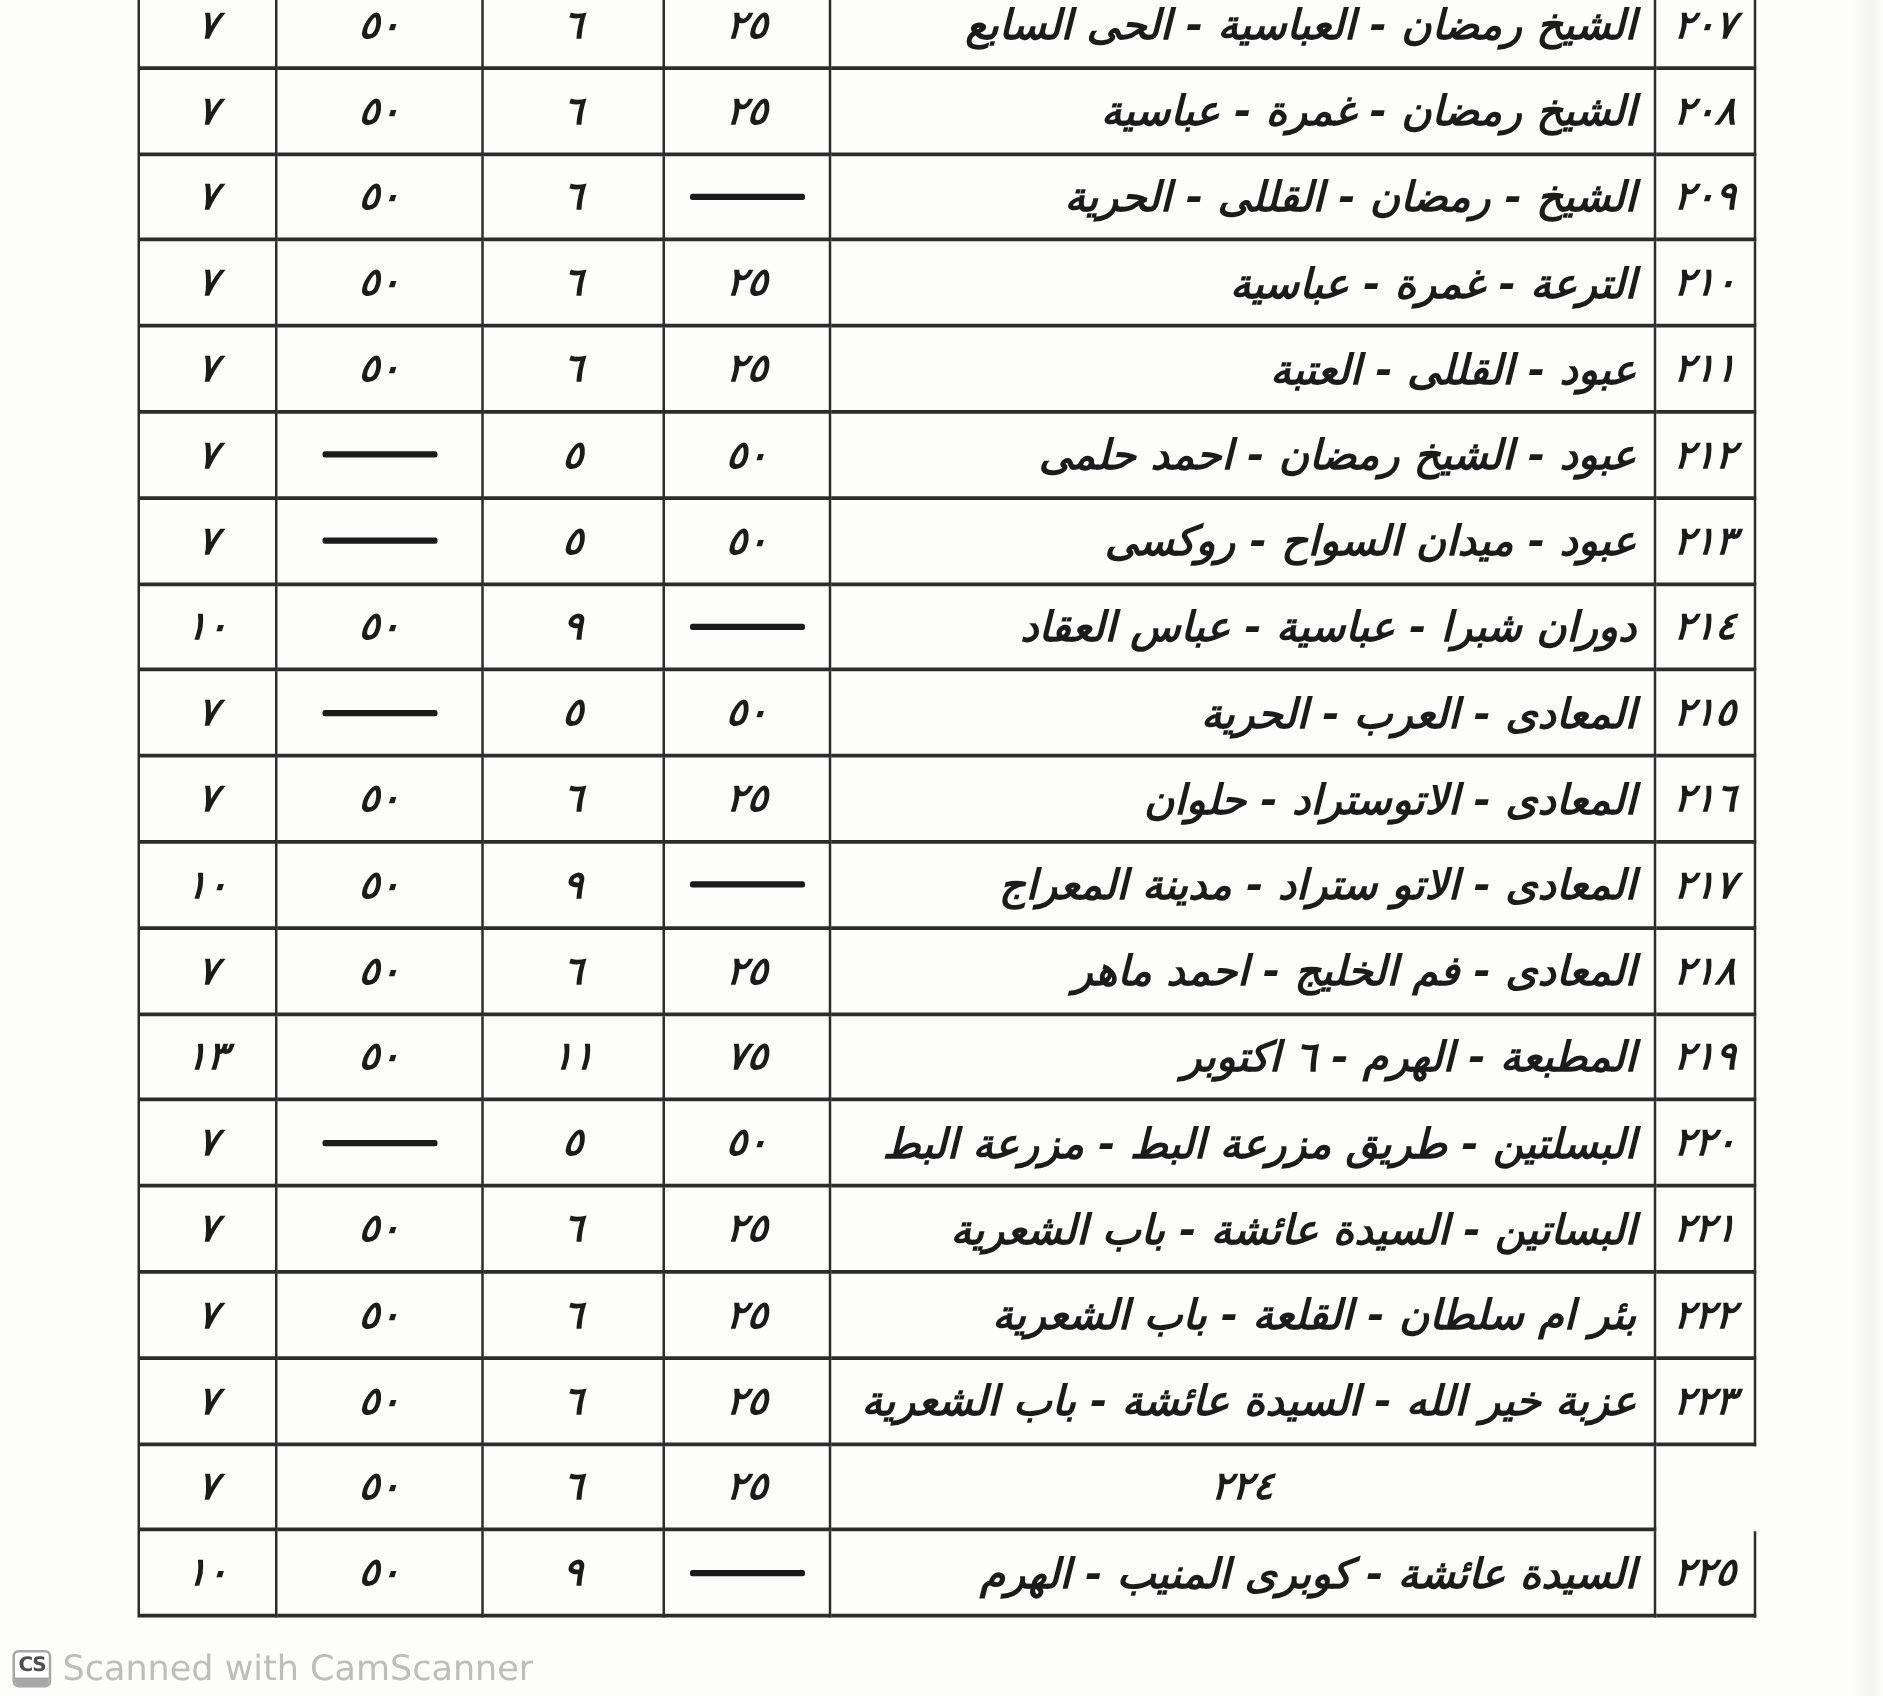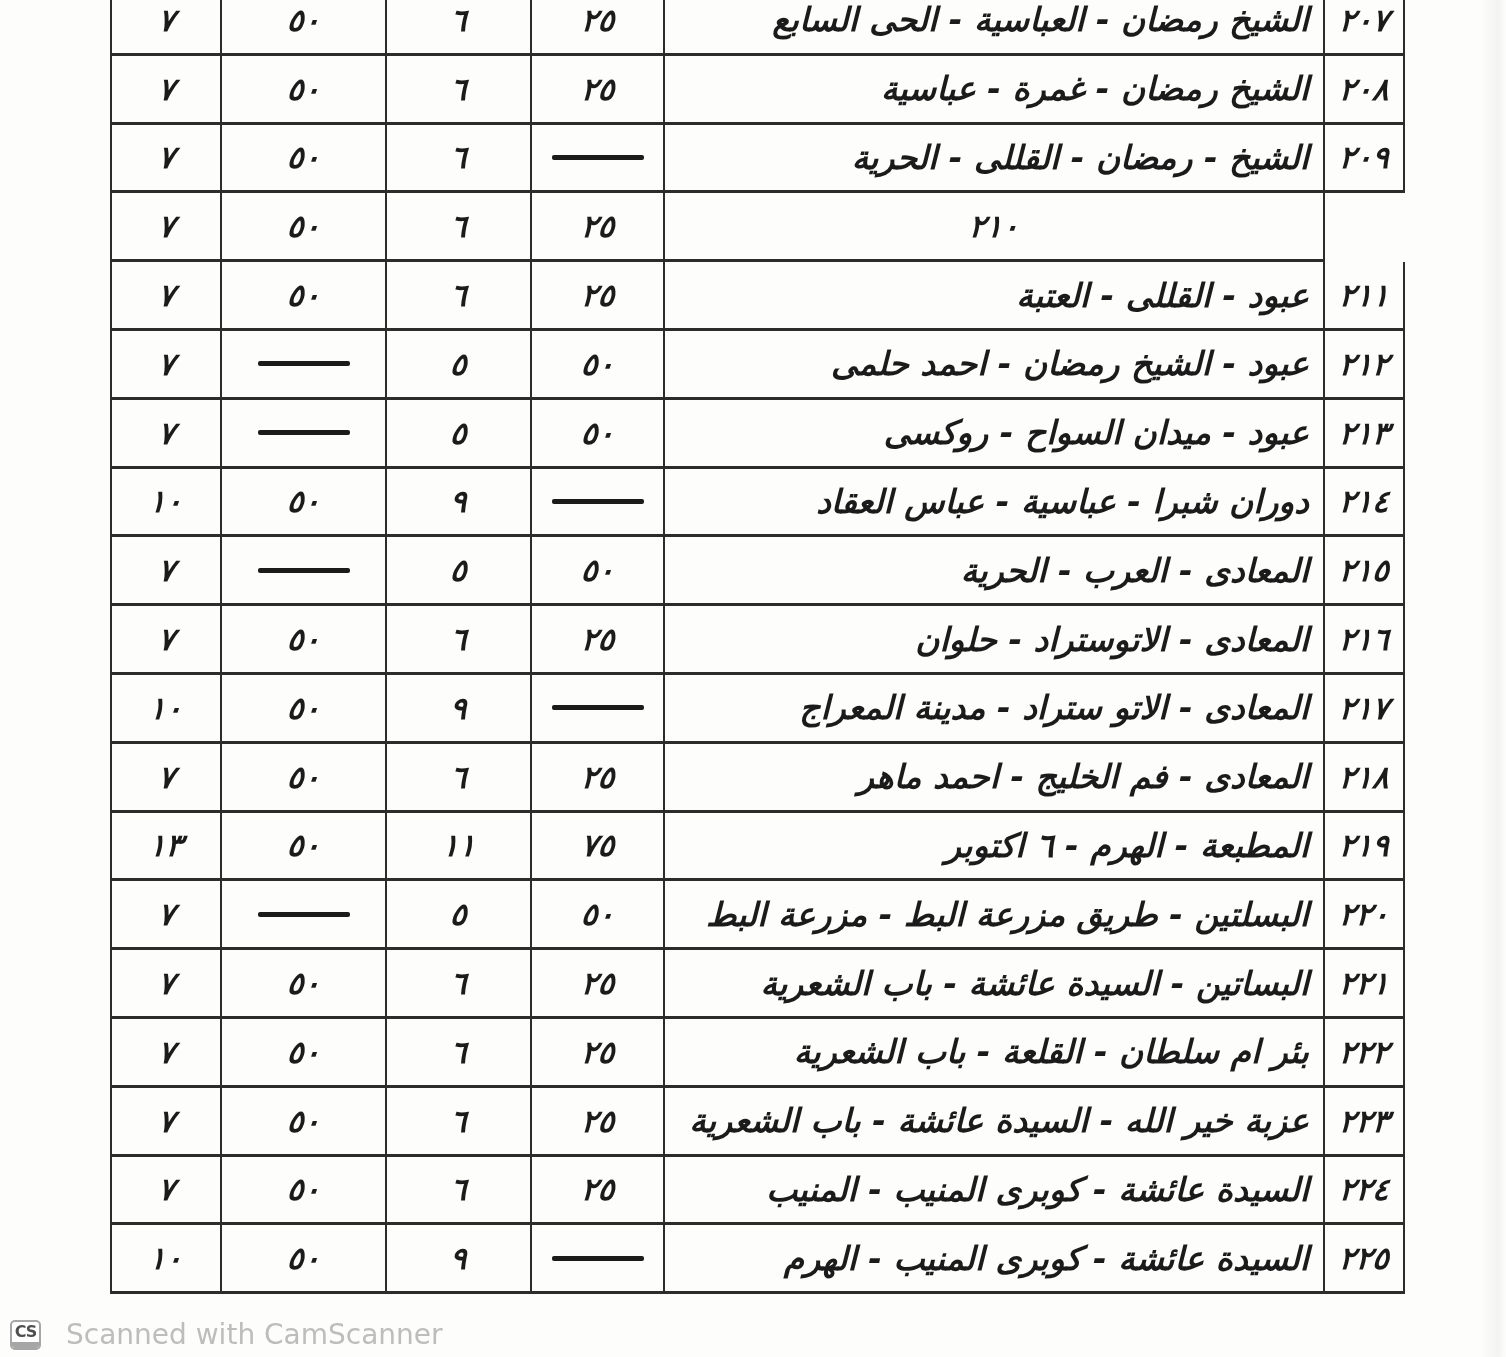--- a/index.html
+++ b/index.html
@@ -55,21 +55,21 @@
     white-space:nowrap;
     line-height:1;
   }
   .dashline{
     display:block;width:92px;height:5px;border-radius:2px;
     background:var(--ink);
   }
   
   .footer{
     position:absolute;left:10px;top:1318px;
-    display:flex;align-items:center;gap:25px;
+    display:flex;align-items:center;gap:9px;
   }
   .cs-logo{
     position:relative;width:31px;height:30px;
     border:2px solid var(--logo-gray);border-radius:5px;
     background:#fff;box-sizing:border-box;
     display:flex;align-items:flex-start;justify-content:center;
   }
   .cs-text{
     font-size:16px;font-weight:bold;color:var(--logo-ink);
     letter-spacing:-1px;line-height:20px;
@@ -160,20 +160,23 @@
         </div>
       <div class="cell v2">
           <span class="num">٥٠</span>
         </div>
       <div class="cell v3">
           <span class="num">٦</span>
         </div>
       <div class="cell v4">
           <span class="num">٢٥</span>
         </div>
+      <div class="cell name">
+          <span class="route-name">الترعة - غمرة - عباسية</span>
+        </div>
       <div class="cell no">
           <span class="num">٢١٠</span>
         </div>
     </div>
 
     <div class="row">
       <div class="cell v1">
           <span class="num">٧</span>
         </div>
       <div class="cell v2">
@@ -450,23 +453,20 @@
           <span class="num">٧</span>
         </div>
       <div class="cell v2">
           <span class="num">٥٠</span>
         </div>
       <div class="cell v3">
           <span class="num">٦</span>
         </div>
       <div class="cell v4">
           <span class="num">٢٥</span>
-        </div>
-      <div class="cell name">
-          <span class="route-name">السيدة عائشة - كوبرى المنيب - المنيب</span>
         </div>
       <div class="cell no">
           <span class="num">٢٢٤</span>
         </div>
     </div>
 
     <div class="row">
       <div class="cell v1">
           <span class="num">١٠</span>
         </div>

